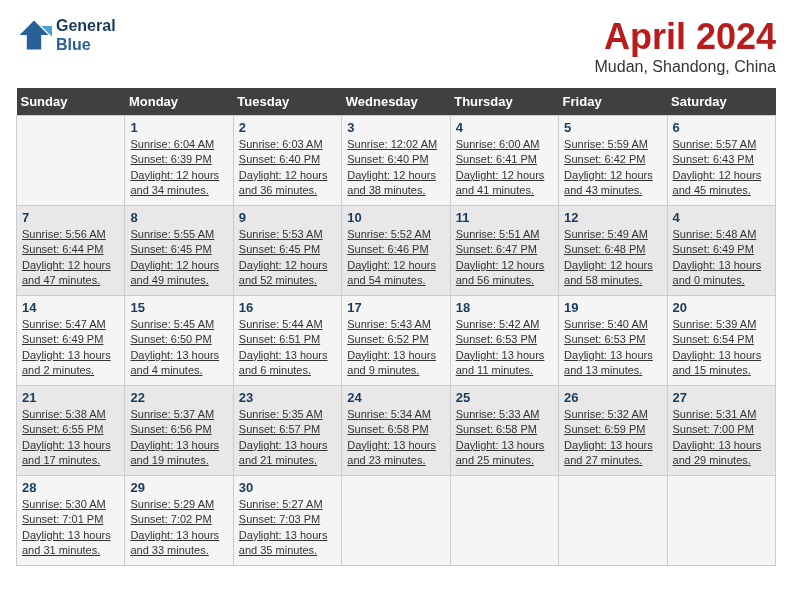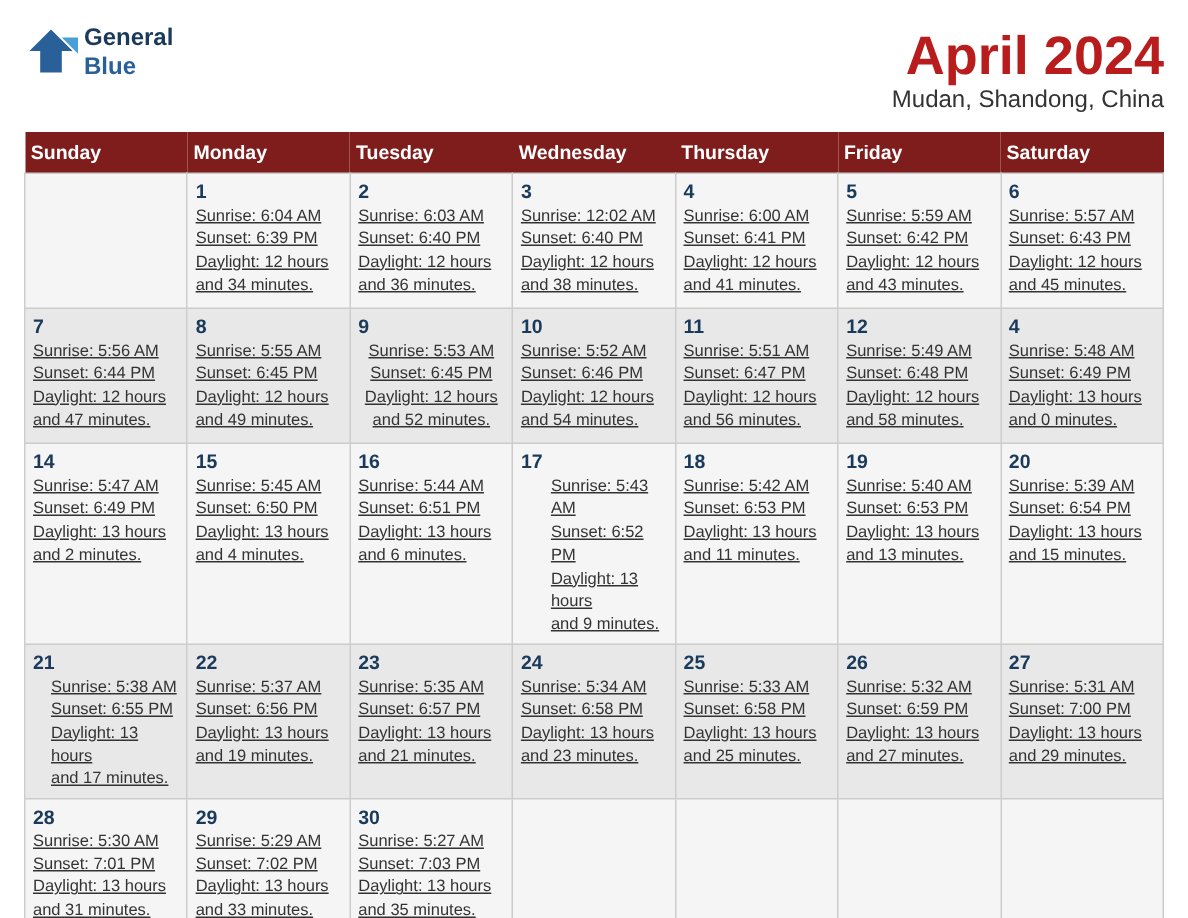--- a/index.html
+++ b/index.html
@@ -11,20 +11,21 @@
       padding: 16px;
     }
     .header {
       display: flex;
       justify-content: space-between;
       align-items: flex-start;
       margin-bottom: 12px;
     }
     .logo {
       display: flex;
+      align-items: center;
       gap: 4px;
     }
     .logo-icon {
       width: 36px;
       height: 36px;
     }
     .title-block {
       text-align: right;
     }
     .month-title {
@@ -35,21 +36,21 @@
     .location {
       font-size: 16px;
       color: #333;
     }
     table {
       width: 100%;
       border-collapse: collapse;
       font-size: 11px;
     }
     thead tr th {
-      background-color: #7f1d1d;
+      background-color: #404040;
       color: #fff;
       padding: 6px 4px;
       text-align: left;
       font-size: 13px;
       font-weight: bold;
     }
     tbody tr td {
       border: 1px solid #ccc;
       vertical-align: top;
       padding: 4px 5px;
@@ -165,21 +166,21 @@
         </td>
         <td>
           <span class="day-num">8</span>
           <div class="day-info" style="white-space: pre-line;">Sunrise: 5:55 AM
 Sunset: 6:45 PM
 Daylight: 12 hours
 and 49 minutes.</div>
         </td>
         <td>
           <span class="day-num">9</span>
-          <div class="day-info" style="white-space: pre-line; text-align: center;">Sunrise: 5:53 AM
+          <div class="day-info" style="white-space: pre-line;">Sunrise: 5:53 AM
 Sunset: 6:45 PM
 Daylight: 12 hours
 and 52 minutes.</div>
         </td>
         <td>
           <span class="day-num">10</span>
           <div class="day-info" style="white-space: pre-line;">Sunrise: 5:52 AM
 Sunset: 6:46 PM
 Daylight: 12 hours
 and 54 minutes.</div>
@@ -223,21 +224,21 @@
         </td>
         <td>
           <span class="day-num">16</span>
           <div class="day-info" style="white-space: pre-line;">Sunrise: 5:44 AM
 Sunset: 6:51 PM
 Daylight: 13 hours
 and 6 minutes.</div>
         </td>
         <td>
           <span class="day-num">17</span>
-          <div class="day-info" style="white-space: pre-line; margin-left: 20px;">Sunrise: 5:43 AM
+          <div class="day-info" style="white-space: pre-line;">Sunrise: 5:43 AM
 Sunset: 6:52 PM
 Daylight: 13 hours
 and 9 minutes.</div>
         </td>
         <td>
           <span class="day-num">18</span>
           <div class="day-info" style="white-space: pre-line;">Sunrise: 5:42 AM
 Sunset: 6:53 PM
 Daylight: 13 hours
 and 11 minutes.</div>
@@ -253,21 +254,21 @@
           <span class="day-num">20</span>
           <div class="day-info" style="white-space: pre-line;">Sunrise: 5:39 AM
 Sunset: 6:54 PM
 Daylight: 13 hours
 and 15 minutes.</div>
         </td>
       </tr>
       <tr>
         <td>
           <span class="day-num">21</span>
-          <div class="day-info" style="white-space: pre-line; margin-left: 12px;">Sunrise: 5:38 AM
+          <div class="day-info" style="white-space: pre-line;">Sunrise: 5:38 AM
 Sunset: 6:55 PM
 Daylight: 13 hours
 and 17 minutes.</div>
         </td>
         <td>
           <span class="day-num">22</span>
           <div class="day-info" style="white-space: pre-line;">Sunrise: 5:37 AM
 Sunset: 6:56 PM
 Daylight: 13 hours
 and 19 minutes.</div>

